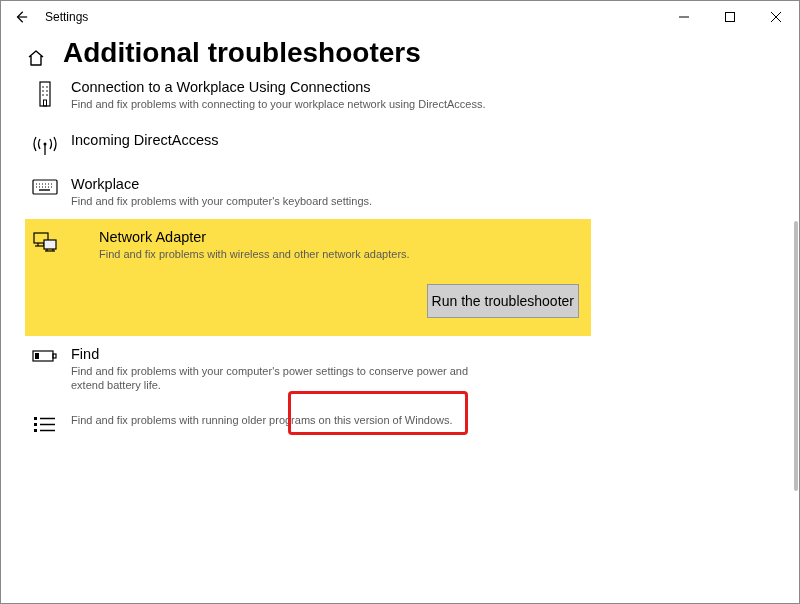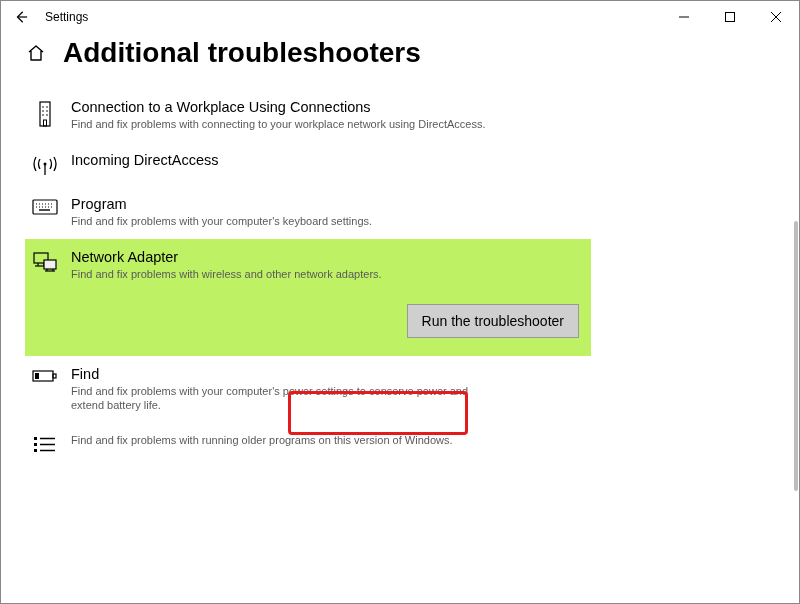--- a/index.html
+++ b/index.html
@@ -41,42 +41,42 @@
     cursor: default;
   }
   .content {
     padding: 4px 0 0 24px;
     width: 590px;
     height: 560px;
     overflow: hidden;
   }
   .header-row {
     display: flex;
-    align-items: center;
-    margin-bottom: 20px;
+    align-items: flex-end;
   }
   .home-icon {
     width: 22px; height: 22px;
     display: flex; align-items: center; justify-content: center;
     margin-right: 16px;
   }
   .page-title {
     font-size: 28px;
     font-weight: 600;
     color: #000;
     letter-spacing: 0px;
   }
   .ts-list { }
   .ts-item {
     display: flex;
     padding: 10px 12px 10px 6px;
   }
   .ts-item.selected {
-    background: #bef264;
+    background: #fde047;
     padding-bottom: 18px;
+    gap: 28px;
   }
   .ts-icon {
     width: 28px;
     flex-shrink: 0;
     display: flex;
     justify-content: center;
     padding-top: 2px;
   }
   .ts-body {
     padding-left: 12px;
@@ -94,21 +94,21 @@
     max-width: 420px;
   }
   .run-row {
     display: flex;
     justify-content: flex-end;
     margin-top: 22px;
   }
   .run-btn {
     background: #cfcfcf;
     border: 1px solid #999;
-    padding: 8px 14px;
+    padding: 8px 4px;
     font-size: 14px;
     color: #000;
     cursor: default;
   }
   .highlight-box {
     position: absolute;
     border: 3px solid #e51b1b;
     border-radius: 4px;
     pointer-events: none;
   }
@@ -213,21 +213,21 @@
             <line x1="4" y1="9" x2="5" y2="9" stroke="#000"></line>
             <line x1="7" y1="9" x2="8" y2="9" stroke="#000"></line>
             <line x1="10" y1="9" x2="11" y2="9" stroke="#000"></line>
             <line x1="13" y1="9" x2="14" y2="9" stroke="#000"></line>
             <line x1="16" y1="9" x2="17" y2="9" stroke="#000"></line>
             <line x1="19" y1="9" x2="20" y2="9" stroke="#000"></line>
             <line x1="7" y1="12" x2="18" y2="12" stroke="#000" stroke-width="1.4"></line>
           </svg>
       </div>
       <div class="ts-body">
-        <div class="ts-title">Program</div>
+        <div class="ts-title">Workplace</div>
         <div class="ts-desc">Find and fix problems with your computer's keyboard settings.</div>
       </div>
     </div>
 
     <div class="ts-item selected">
       <div class="ts-icon">
         <svg width="26" height="22" viewBox="0 0 26 22">
             <rect x="2" y="2" width="14" height="10" stroke="#000" stroke-width="1.2" fill="none"></rect>
             <line x1="6" y1="12" x2="6" y2="15" stroke="#000" stroke-width="1.2"></line>
             <line x1="12" y1="12" x2="12" y2="15" stroke="#000" stroke-width="1.2"></line>

